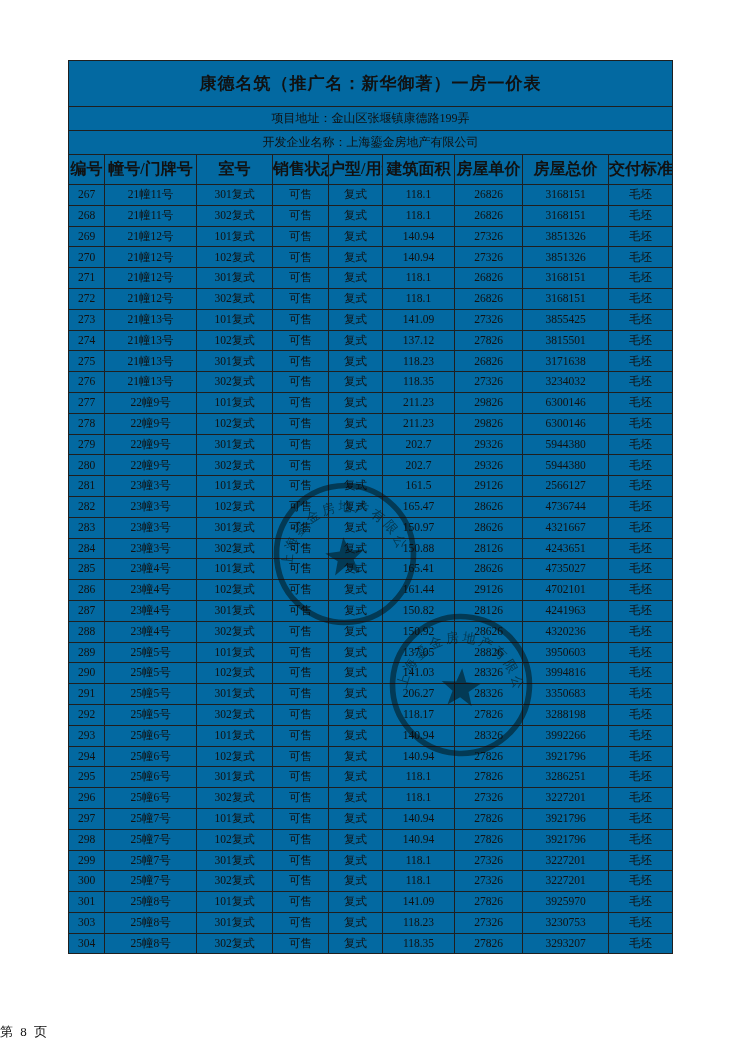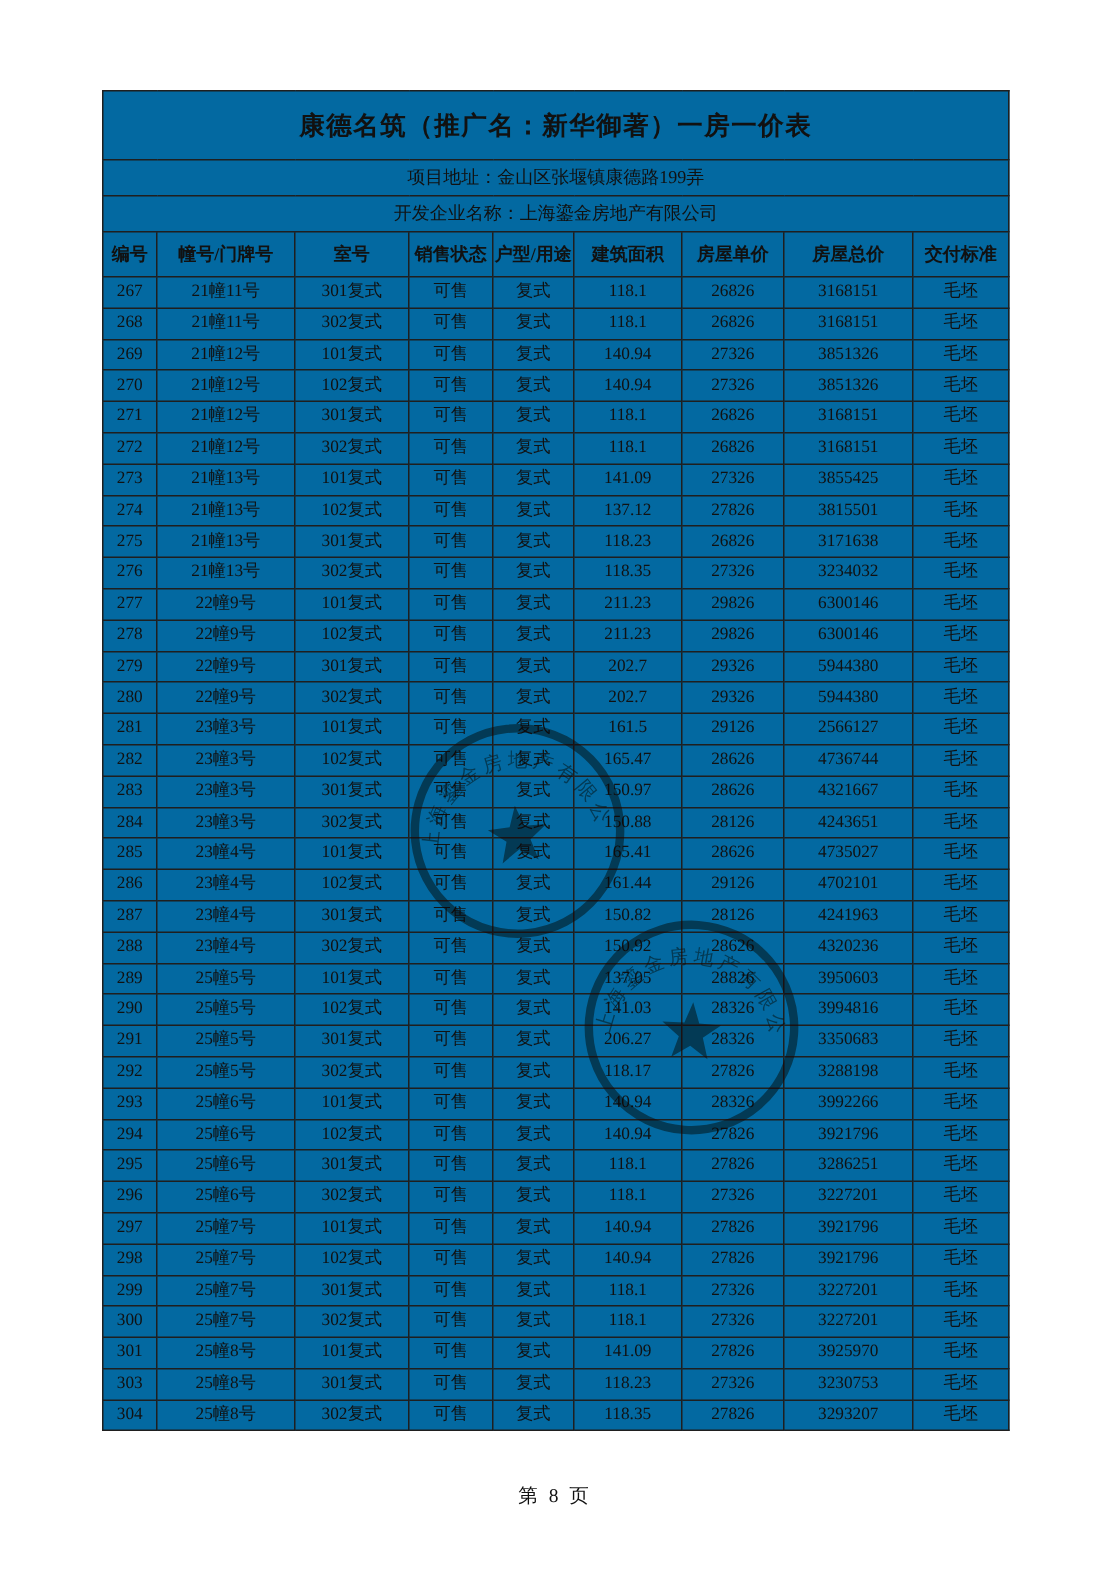--- a/index.html
+++ b/index.html
@@ -18,25 +18,25 @@
     border-collapse:collapse;table-layout:fixed;
     background:#0369a1;
   }
   table.price td,table.price th{
     border:1px solid var(--border);
     text-align:center;vertical-align:middle;
     padding:0;overflow:hidden;white-space:nowrap;
   }
   .title-cell{height:45px;font-size:17px;font-weight:bold;letter-spacing:1px;}
   .sub-cell{height:23px;font-size:12px;font-weight:normal;}
-  thead th{height:29px;font-size:12px;font-weight:bold;margin-top:29px;}
+  thead th{height:29px;font-size:16px;font-weight:bold;margin-top:29px;}
   tbody td{height:19.8px;font-size:11.5px;line-height:1;}
   .page-footer{
-    position:absolute;top:988px;left:0;width:100%;
-    text-align:center;font-size:13px;letter-spacing:2px;
+    position:absolute;top:1023px;left:0;width:100%;
+    text-align:left;font-size:13px;letter-spacing:2px;
   }
   .seal{
     position:absolute;width:150px;height:150px;
     opacity:.58;mix-blend-mode:multiply;pointer-events:none;z-index:5;
   }
   .seal text{
     font-family:"Liberation Serif","DejaVu Serif",serif;
     font-size:14px;letter-spacing:3px;fill:var(--seal-red);
   }
   #seal1{left:270px;top:479px;transform:rotate(-6deg);}

